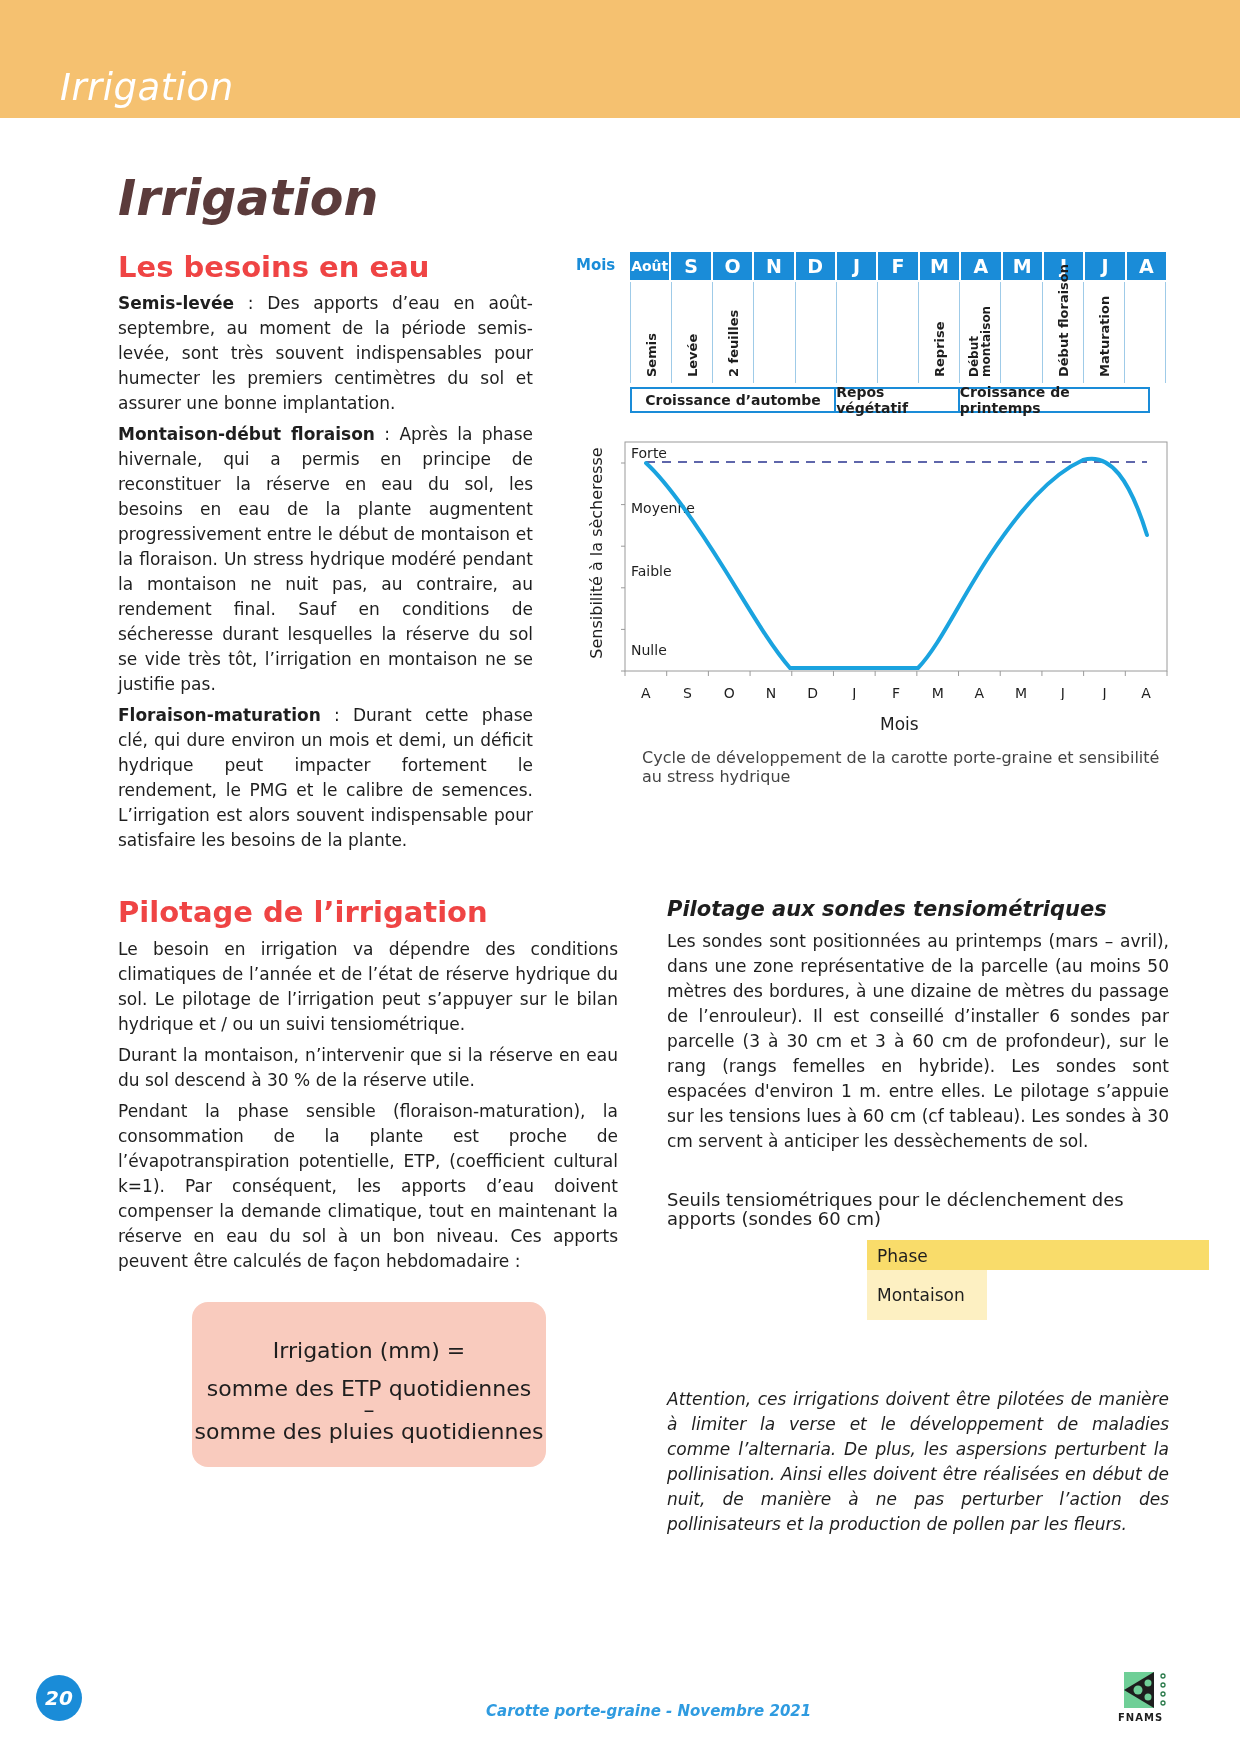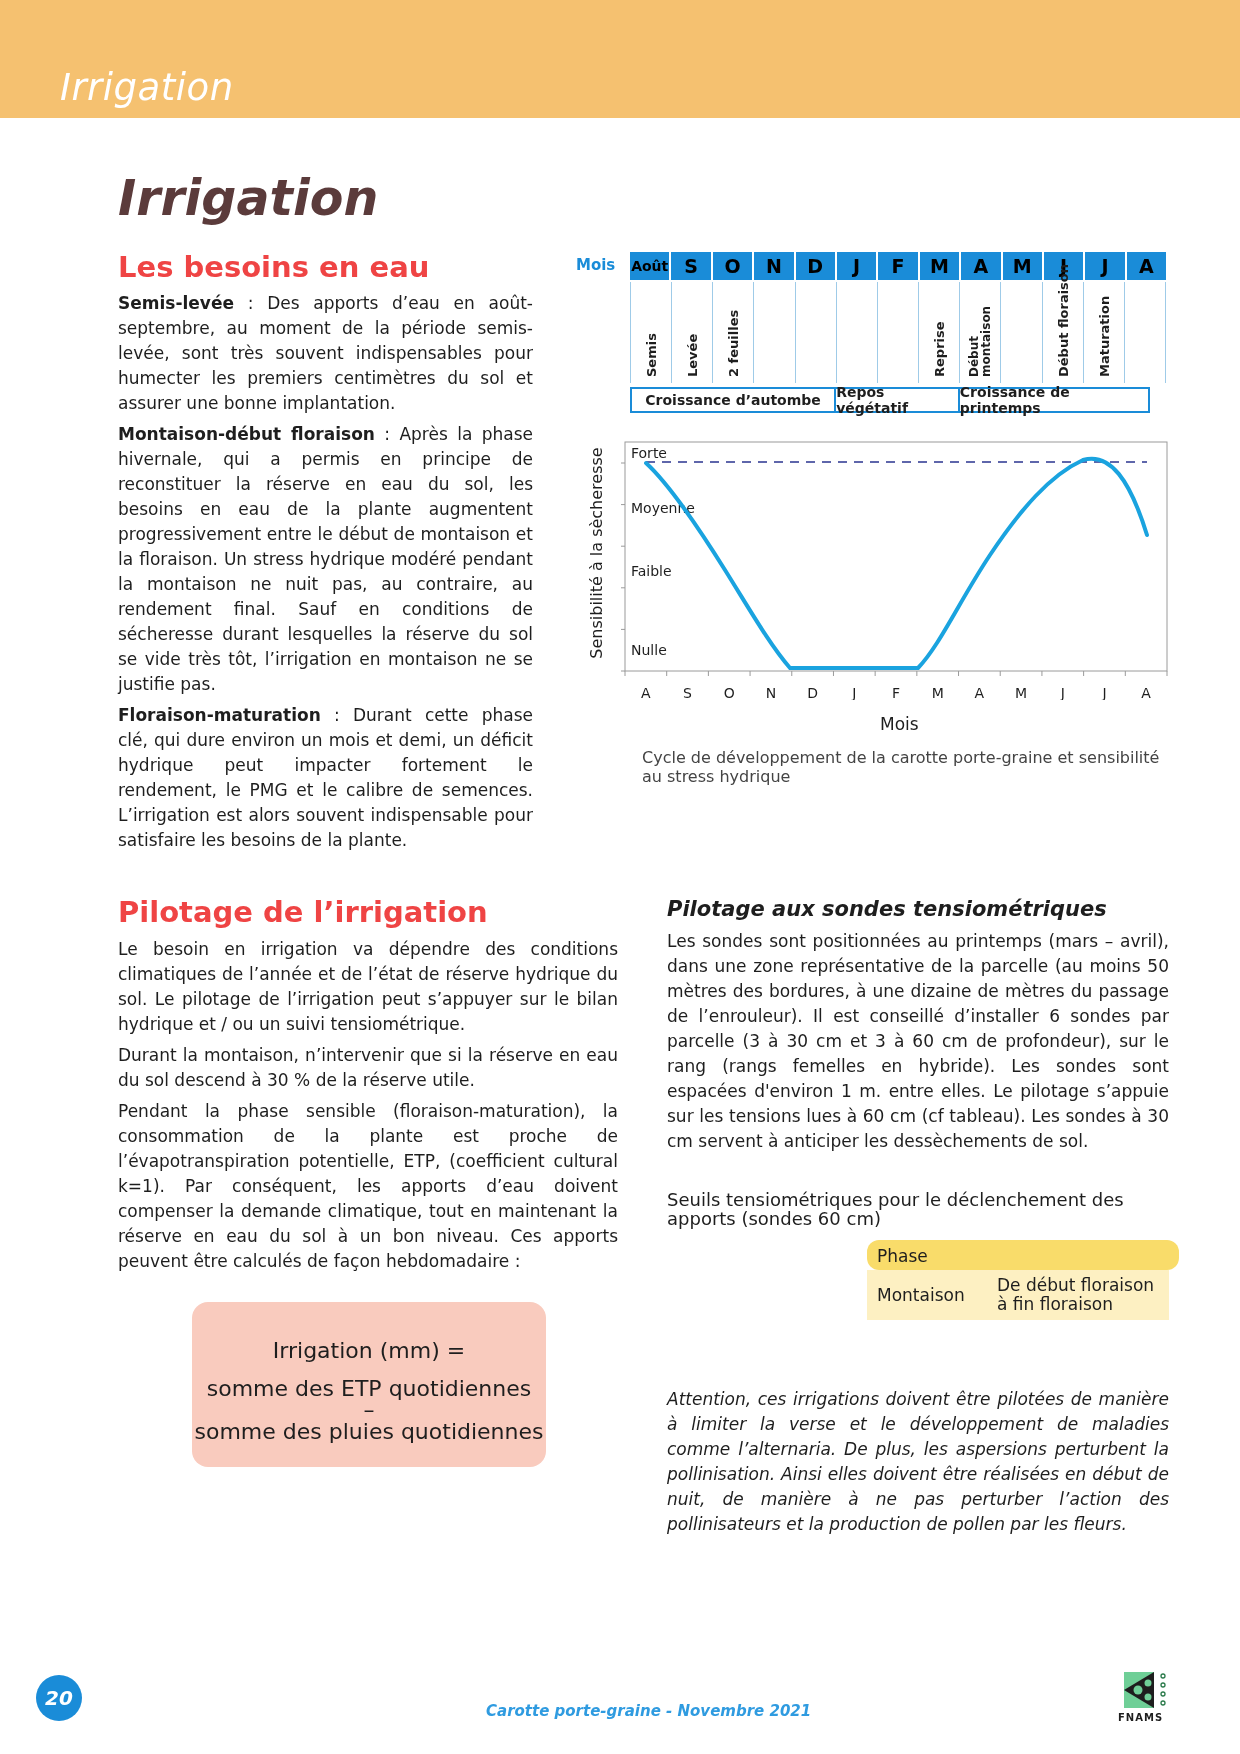--- a/index.html
+++ b/index.html
@@ -13,21 +13,21 @@
 
   .h2 { position: absolute; font-size: 29px; font-weight: bold; color: #ef4444; font-family: "DejaVu Sans", sans-serif; }
 
   .para { position: absolute; font-size: 17px; line-height: 25px; text-align: justify; color: #1e1e1e; font-family: "DejaVu Sans", sans-serif; }
   .para p { margin-bottom: 6px; }
   .para b { font-weight: bold; }
 
   
   .cal-mois { position: absolute; left: 576px; top: 256px; font-size: 15px; font-weight: bold; color: #1a8cd8; }
   .cal-header { position: absolute; left: 630px; top: 252px; width: 536px; height: 28px; display: flex; gap: 2px; }
-  .cal-header .m { flex: 1; background: #1a8cd8; color: #000000; font-weight: bold; font-size: 19px; display: flex; align-items: center; justify-content: center; }
+  .cal-header .m { flex: 1; background: #1a8cd8; color: #ffffff; font-weight: bold; font-size: 19px; display: flex; align-items: center; justify-content: center; }
   .cal-header .m.small { font-size: 14px; }
   .cal-stages { position: absolute; left: 630px; top: 282px; width: 536px; height: 101px; display: flex; }
   .cal-stages .col { flex: 1; border-left: 1px solid #9fcbe8; position: relative; }
   .cal-stages .col:last-child { border-right: 1px solid #9fcbe8; }
   .cal-stages .stage { position: absolute; left: 50%; bottom: 6px; transform-origin: left bottom; transform: rotate(-90deg) translate(0, 50%); white-space: nowrap; font-size: 13px; font-weight: bold; color: #1e1e1e; line-height: 13px; }
   .cal-periods { position: absolute; left: 630px; top: 387px; width: 536px; height: 26px; display: flex; }
   .cal-periods .p { border: 2px solid #1a8cd8; display: flex; align-items: center; justify-content: center; font-size: 14px; font-weight: bold; color: #1e1e1e; background: #fff; }
 
   
   .chart-ylabel { position: absolute; left: 596px; top: 553px; font-size: 16px; color: #1e1e1e; transform: translate(-50%,-50%) rotate(-90deg); white-space: nowrap; }
@@ -38,21 +38,21 @@
   
   .formula { position: absolute; left: 192px; top: 1302px; width: 354px; height: 165px; background: #f9cbbe; border-radius: 16px; text-align: center; font-size: 22px; color: #1e1e1e; }
   .formula .l1 { margin-top: 36px; }
   .formula .l2 { margin-top: 13px; }
   .formula .l3 { line-height: 18px; }
 
   .h3 { position: absolute; left: 667px; top: 897px; font-size: 21px; font-weight: bold; font-style: italic; color: #1e1e1e; }
 
   .table-caption { position: absolute; left: 667px; top: 1190px; width: 480px; font-size: 18px; line-height: 19px; color: #1e1e1e; }
   .tens-table { position: absolute; left: 667px; top: 1240px; width: 502px; height: 130px; }
-  .tens-table .phase-head { position: absolute; left: 200px; top: 0; width: 312px; height: 30px; background: #f9dc6a; font-size: 17px; padding: 6px 0 0 10px; border-radius: 12px; }
+  .tens-table .phase-head { position: absolute; left: 200px; top: 0; width: 342px; height: 30px; background: #f9dc6a; font-size: 17px; padding: 6px 0 0 10px; }
   .tens-table .sub { position: absolute; top: 30px; height: 50px; background: #fdf0c2; font-size: 17px; line-height: 19px; padding-left: 10px; display: flex; align-items: center; }
   .tens-table .sub1 { left: 200px; width: 120px; }
   .tens-table .sub2 { left: 320px; width: 182px; }
   .tens-table .row { position: absolute; left: 0; top: 80px; width: 502px; height: 50px; border: 2px solid #f9dc6a; }
   .tens-table .row .c { position: absolute; top: 0; height: 46px; font-size: 17px; line-height: 19px; display: flex; align-items: center; }
   .tens-table .row .c0 { left: 8px; }
   .tens-table .row .c1 { left: 208px; }
   .tens-table .row .c2 { left: 328px; }
 
   .note { position: absolute; left: 667px; top: 1387px; width: 502px; font-size: 17px; line-height: 25px; font-style: italic; text-align: justify; color: #1e1e1e; }
@@ -192,21 +192,20 @@
 
 <div class="h3">Pilotage aux sondes tensiométriques</div>
 <div class="para" style="left:667px; top:929px; width:502px;">
   <p>Les sondes sont positionnées au printemps (mars – avril), dans une zone représentative de la parcelle (au moins 50 mètres des bordures, à une dizaine de mètres du passage de l’enrouleur). Il est conseillé d’installer 6 sondes par parcelle (3 à 30 cm et 3 à 60 cm de profondeur), sur le rang (rangs femelles en hybride). Les sondes sont espacées d'environ 1 m. entre elles. Le pilotage s’appuie sur les tensions lues à 60 cm (cf tableau). Les sondes à 30 cm servent à anticiper les dessèchements de sol.</p>
 </div>
 
 <div class="table-caption">Seuils tensiométriques pour le déclenchement des apports (sondes 60 cm)</div>
 <div class="tens-table">
   <div class="phase-head">Phase</div>
   <div class="sub sub1">Montaison</div>
-  <div class="sub sub2">De début floraison à fin floraison</div>
 </div>
 
 <div class="note">Attention, ces irrigations doivent être pilotées de manière à limiter la verse et le développement de maladies comme l’alternaria. De plus, les aspersions perturbent la pollinisation. Ainsi elles doivent être réalisées en début de nuit, de manière à ne pas perturber l’action des pollinisateurs et la production de pollen par les fleurs.</div>
 
 <div class="page-num">20</div>
 <div class="footer-text">Carotte porte-graine - Novembre 2021</div>
 <div class="logo">
   <svg width="52" height="44" viewBox="0 0 52 44">
     <rect x="6" y="4" width="30" height="36" fill="#6fcf97"></rect>
     <polygon points="36,4 36,40 6,22" fill="#1e1e1e"></polygon>

